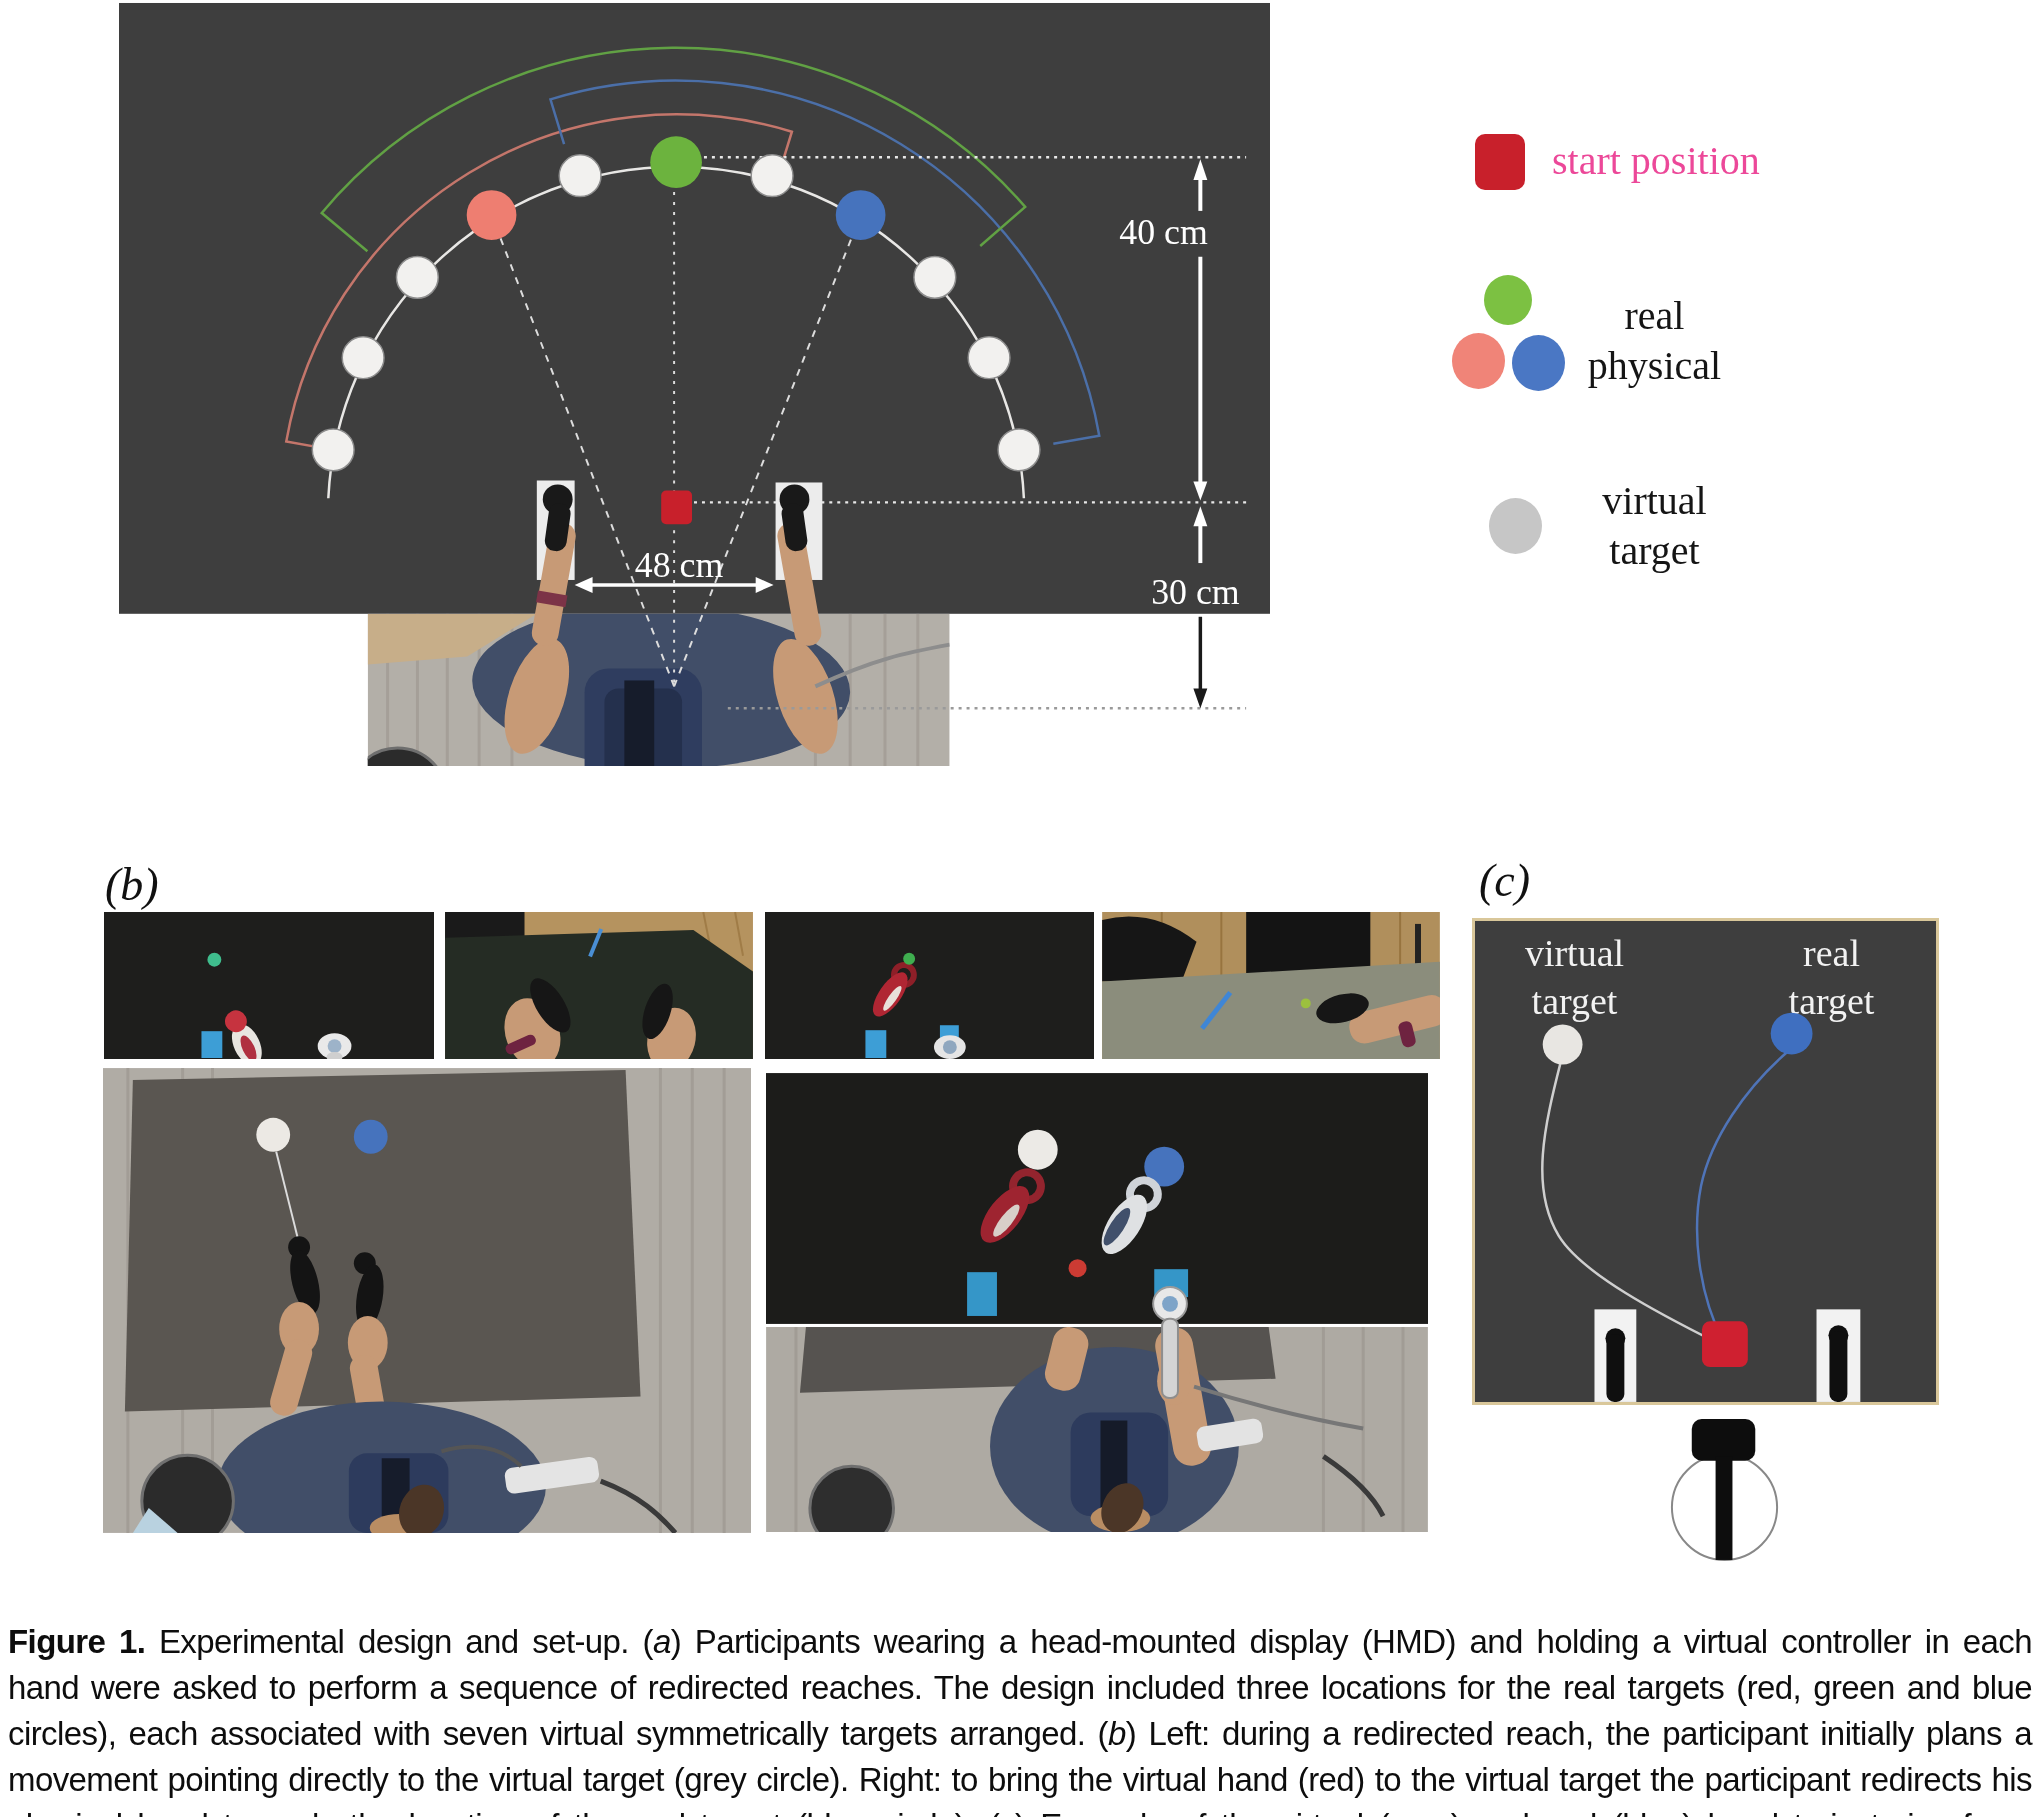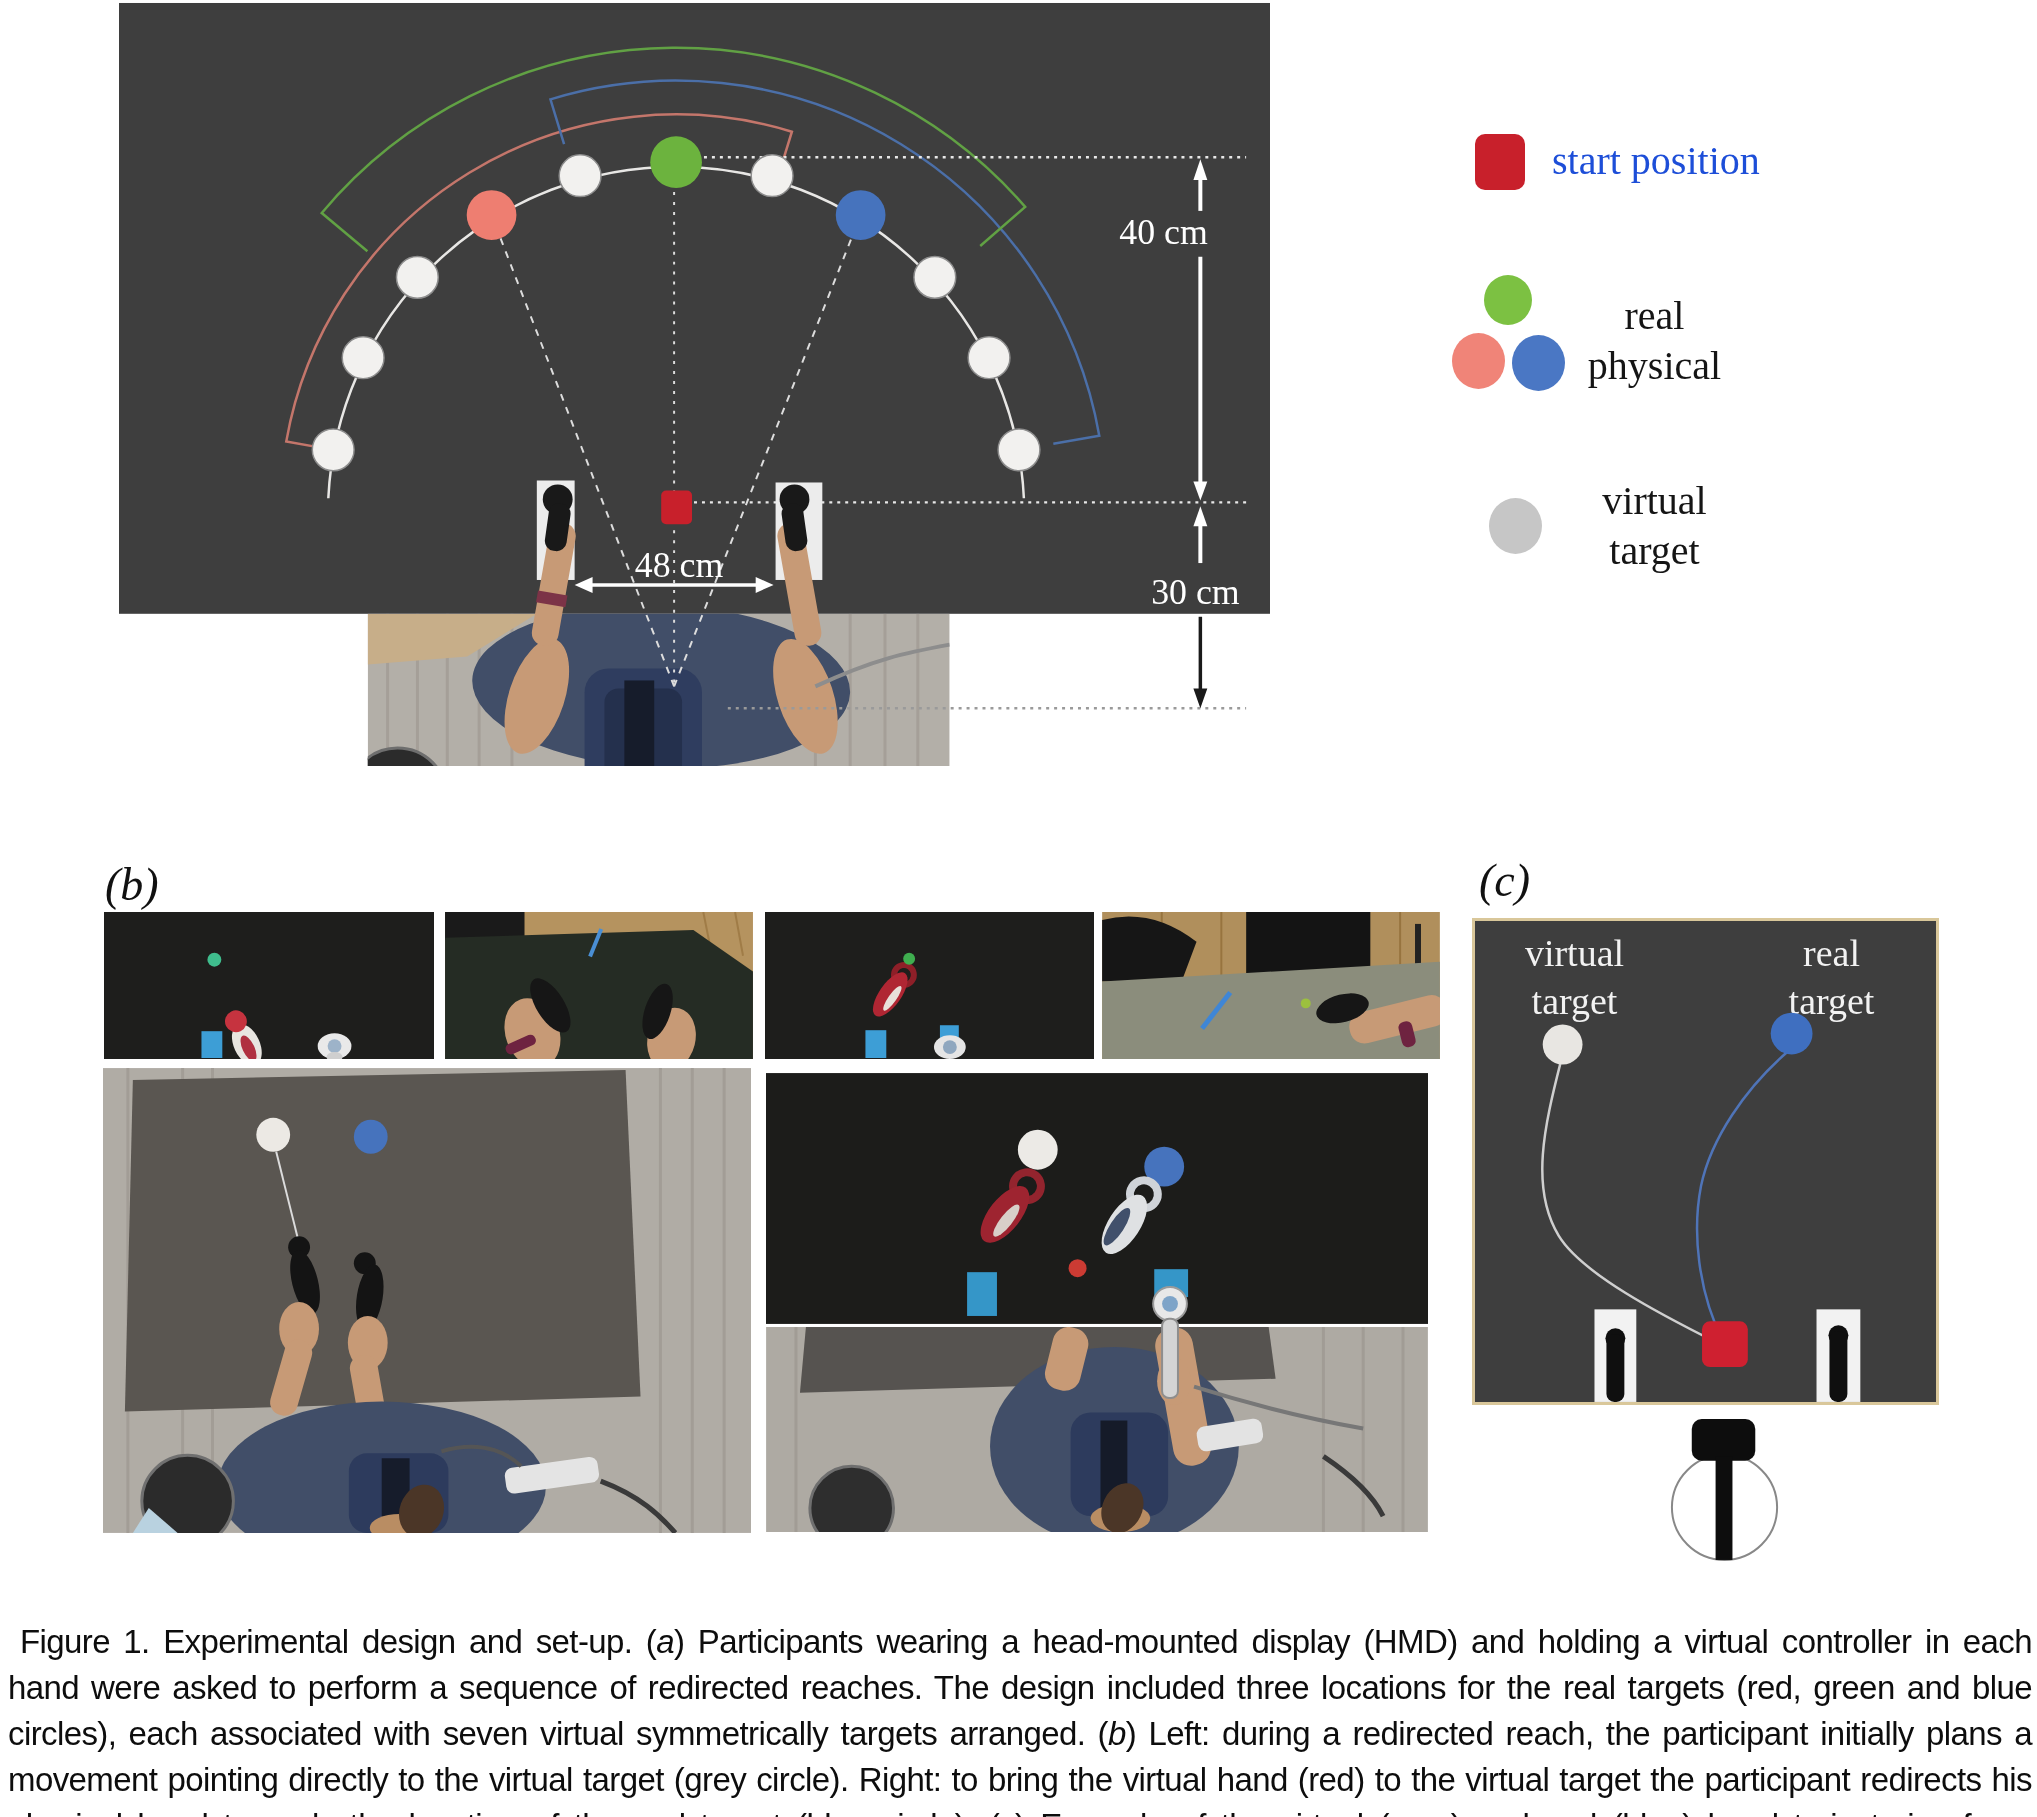--- a/index.html
+++ b/index.html
@@ -2,35 +2,35 @@
 <html><head>
 <meta charset="utf-8">
 <style>
   html,body{margin:0;padding:0;background:#fff;}
   #page{position:relative;width:2038px;height:1818px;background:#fff;overflow:hidden;
         font-family:"Liberation Serif","DejaVu Serif",serif;color:#111;}
   .abs{position:absolute;}
   svg text{font-family:"Liberation Serif","DejaVu Serif",serif;}
   
   .legend-swatch{border-radius:10px;}
-  .legend-label{font-size:40px;color:#1d4ed8;white-space:nowrap;}
+  .legend-label{font-size:40px;color:#ec4899;white-space:nowrap;}
   .legend-label2{font-size:40px;color:#151515;text-align:center;line-height:50px;width:169px;}
   .circ{border-radius:50%;}
   
   .panel-label{font-size:46px;font-style:italic;color:#111;}
   .vrbg{background:#1e1e1c;}
   
   #panelc-box{background:#3e3e3e;border:3px solid #d9c79a;}
   .pc-label{position:absolute;color:#f2f2f2;font-size:38px;text-align:center;line-height:48px;width:179px;}
   
   #caption{position:absolute;left:8px;top:1586px;width:2024px;
            font-family:"Liberation Sans","DejaVu Sans",sans-serif;
            font-size:33px;line-height:46px;letter-spacing:-0.6px;word-spacing:1px;
            text-align:justify;color:#0d0d0d;}
-  #caption .b{font-weight:normal;margin-left:12px;}
+  #caption .b{font-weight:bold;}
   #caption .i{font-style:italic;}
 </style>
 </head>
 <body>
 
 <div id="page">
 
   <svg class="abs" style="left:119px;top:0;" width="1151" height="766" viewBox="0 0 1157 770">
 
     <rect x="0" y="3" width="1157" height="614" fill="#3e3e3e"></rect>

